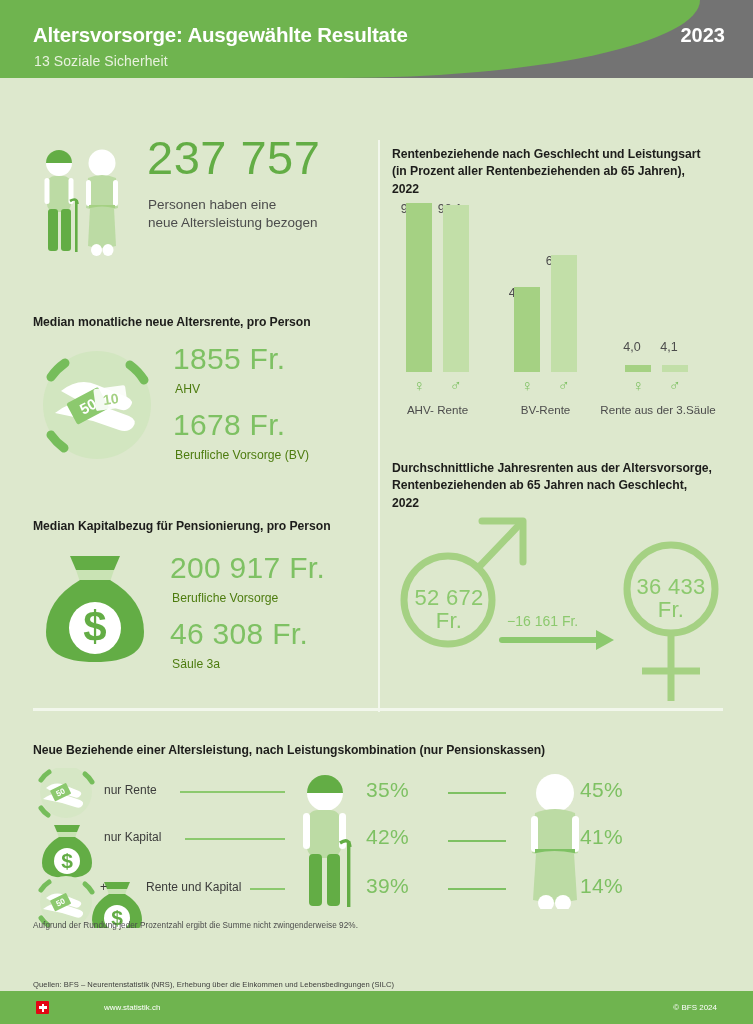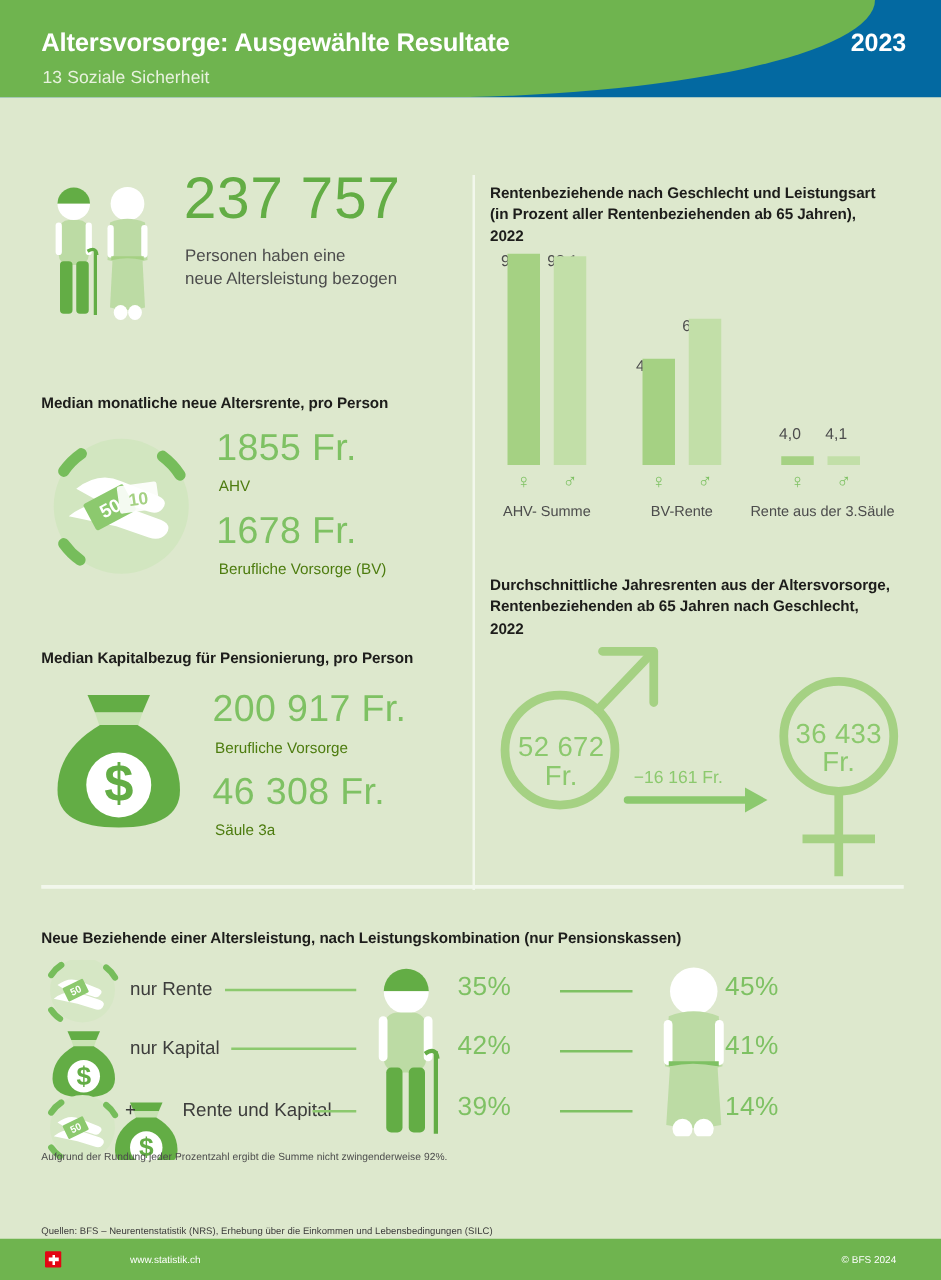--- a/index.html
+++ b/index.html
@@ -8,21 +8,21 @@
     font-family:"Liberation Sans", sans-serif;
     background:#dde8cd;
     position:relative;
     overflow:hidden;
     -webkit-font-smoothing:antialiased;
   }
 
   
   .header {
     position:absolute; left:0; top:0; width:753px; height:78px;
-    background:#0369a1; overflow:hidden;padding-left:12px;
+    background:#737373; overflow:hidden;padding-left:12px;
   }
   .header-curve {
     position:absolute; left:0; top:0; width:700px; height:78px;
     background:#6fb44f;
     border-bottom-right-radius:360px 78px;
   }
   .header-title {
     position:absolute; left:33px; top:23px;
     color:#ffffff; font-size:20.5px; font-weight:bold;
     letter-spacing:-0.2px; white-space:nowrap;
@@ -110,21 +110,21 @@
   .g-num {
     position:absolute; font-size:22px; color:#8cc96e; text-align:center;
     line-height:1.05; letter-spacing:0.3px;
   }
   .g-diff {
     position:absolute; font-size:14px; color:#8cc96e;
   }
 
   
   .bottom { position:absolute; left:0; top:640px; width:753px; height:215px; }
-  .leg-row { position:absolute; font-size:15px; color:#3c3c3b; }
+  .leg-row { position:absolute; font-size:12px; color:#3c3c3b; }
   .leg-line {
     position:absolute; height:2px; background:#8cc96e;
   }
   .pct {
     position:absolute; font-size:21px; color:#7ec163; line-height:1; letter-spacing:0.3px;
   }
   .pct-line { position:absolute; height:2px; background:#7ec163; }
   .footnote {
     position:absolute; left:33px; top:193px;
     font-size:8.2px; color:#4c4c4c; letter-spacing:0.05px;
@@ -259,21 +259,21 @@
   <div class="chart">
 
     <div class="bar-val" style="left:-5px; top:26px;">99,4</div>
     <div class="bar f" style="left:8px; height:169px;"></div>
     <div class="gsym" style="left:8px;">♀</div>
 
     <div class="bar-val" style="left:32px; top:26px;">98,1</div>
     <div class="bar m" style="left:45px; height:167px;"></div>
     <div class="gsym" style="left:45px;">♂</div>
 
-    <div class="grp-lab" style="left:-6px; width:91px;">AHV- Summe</div>
+    <div class="grp-lab" style="left:-6px; width:91px;">AHV- Rente</div>
 
     <div class="bar-val" style="left:103px; top:110px;">49,9</div>
     <div class="bar f" style="left:116px; height:85px;"></div>
     <div class="gsym" style="left:116px;">♀</div>
 
     <div class="bar-val" style="left:140px; top:78px;">68,9</div>
     <div class="bar m" style="left:153px; height:117px;"></div>
     <div class="gsym" style="left:153px;">♂</div>
 
     <div class="grp-lab" style="left:102px; width:91px;">BV-Rente</div>

